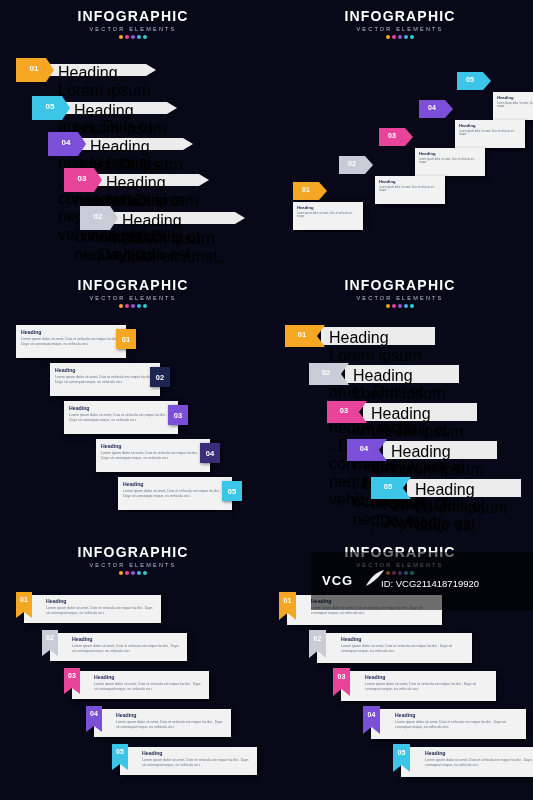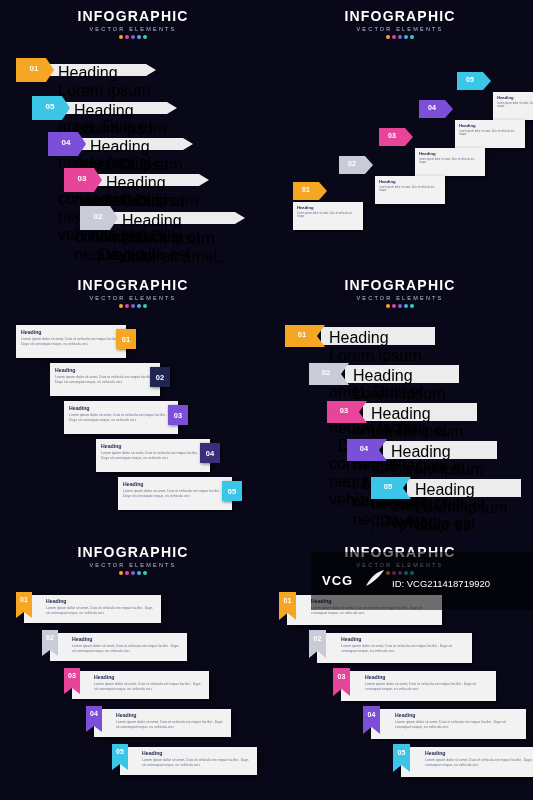--- a/index.html
+++ b/index.html
@@ -428,15 +428,15 @@
       </svg>
       <div style="position:absolute;left:0;top:5px;width:17px;text-align:center;color:#fff;font-weight:bold;font-size:7px;">05</div>
     </div>
   </div>
 
   <div style="position:absolute;left:311px;top:552px;width:222px;height:58px;background:rgba(0,0,0,0.55);"></div>
   <div style="position:absolute;left:322px;top:573px;font-size:13px;font-weight:bold;color:#ffffff;letter-spacing:1px;">VCG</div>
   <svg width="30" height="30" viewBox="0 0 30 30" style="position:absolute;left:360px;top:564px;opacity:.95;">
     <path d="M6,22 C10,14 16,8 24,6 C20,12 14,18 6,22 Z" fill="#ffffff"></path>
   </svg>
-  <div style="position:absolute;left:392px;top:578px;font-size:9.5px;color:#ffffff;">ID: VCG211418719920</div>
+  <div style="position:absolute;left:381px;top:578px;font-size:9.5px;color:#ffffff;">ID: VCG211418719920</div>
 
 </div>
 
 </body></html>

